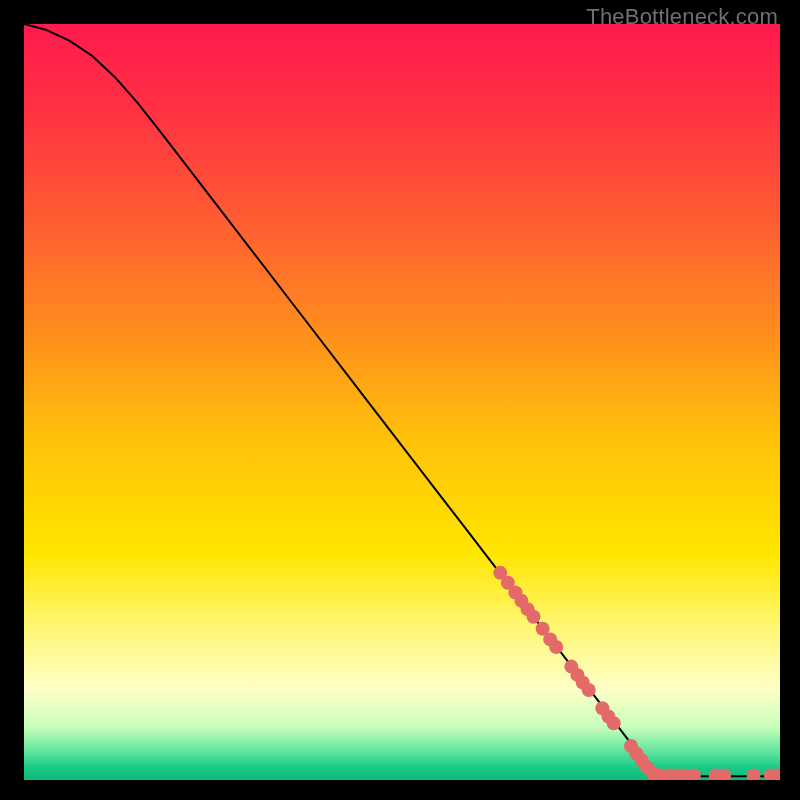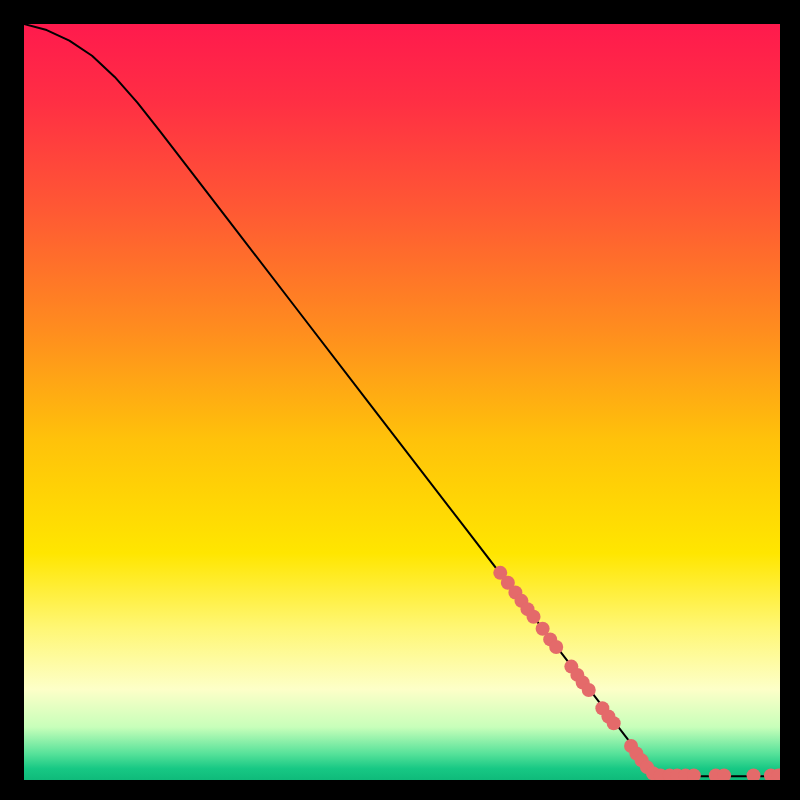--- a/index.html
+++ b/index.html
@@ -26,20 +26,21 @@
     top: 24px;
     width: 756px;
     height: 756px;
   }
   svg { display: block; }
 </style>
 </head>
 <body>
 
 <div class="frame">
+  <div class="watermark">TheBottleneck.com</div>
   <div class="plot-wrap">
     <svg id="chart-svg" width="756" height="756" viewBox="0 0 756 756" preserveAspectRatio="none">
         <defs>
           <linearGradient id="bg-grad" x1="0" y1="0" x2="0" y2="1">
             <stop offset="0%" stop-color="#ff1a4d"></stop>
             <stop offset="10%" stop-color="#ff2e44"></stop>
             <stop offset="25%" stop-color="#ff5a33"></stop>
             <stop offset="40%" stop-color="#ff8b1f"></stop>
             <stop offset="55.00000000000001%" stop-color="#ffc20a"></stop>
             <stop offset="70%" stop-color="#ffe600"></stop>

